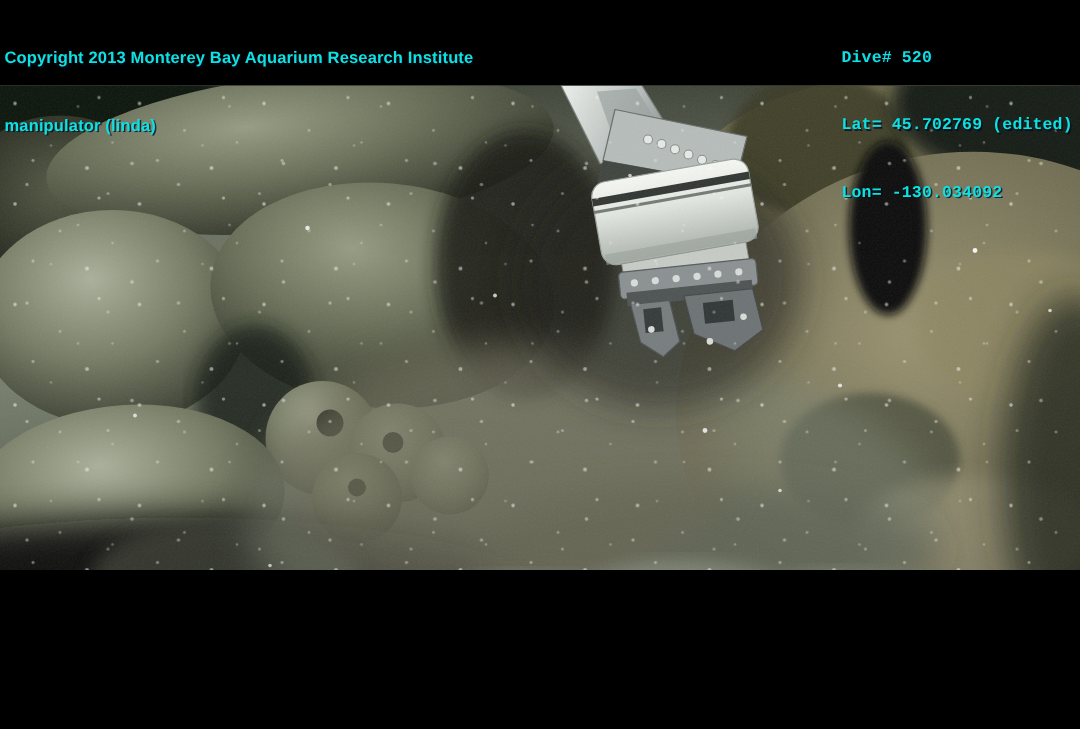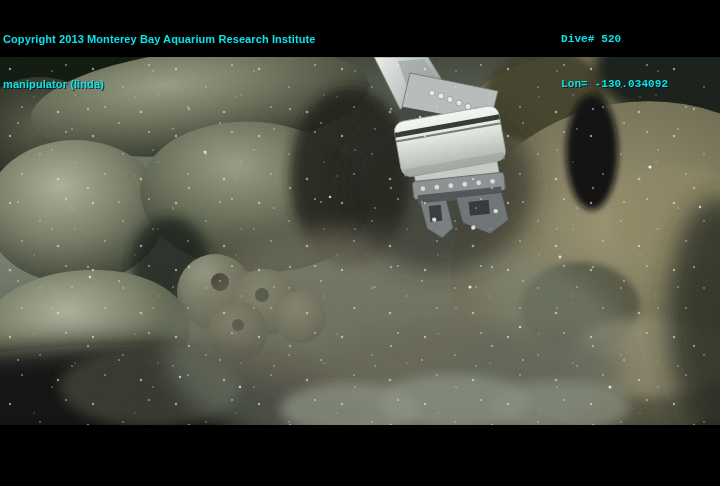--- a/index.html
+++ b/index.html
@@ -1,17 +1,17 @@
 <!DOCTYPE html>
 <html><head>
 <meta charset="utf-8">
 <style>
   html,body{margin:0;padding:0;background:#000;}
   .screen{
-    position:relative;width:720px;height:486px;overflow:hidden;background:#000;
+    position:relative;width:720px;height:380px;overflow:hidden;background:#000;
     font-family:"Liberation Sans",sans-serif;
   }
   .photo{position:absolute;left:0;top:57px;width:720px;height:368px;overflow:hidden;background:#5f6757;}
   .band{position:absolute;left:0;width:720px;background:#000;}
   .band.top{top:0;height:57px;}
   .band.bottom{top:425px;height:61px;}
   .txt{
     position:absolute;color:#0de2e2;font-size:11px;font-weight:bold;line-height:15px;
     letter-spacing:0.1px;text-shadow:1px 1px 0 rgba(0,10,30,0.75);white-space:pre;z-index:5;
   }
@@ -209,20 +209,21 @@
 
   <div class="band bottom"></div>
 
   <div class="txt tl">
     <div>Copyright 2013 Monterey Bay Aquarium Research Institute</div>
     <div>manipulator (linda)</div>
   </div>
 
   <div class="txt tr">
     <div>Dive# 520</div>
+    <div>Lat= 45.702769 (edited)</div>
     <div>Lon= -130.034092</div>
   </div>
 
   <div class="txt bl">
     <span class="bt-field"><span>Depth=</span><span class="val">1903.85 m</span></span><span class="bt-field"><span>Temp=</span><span class="val">2.025 C</span></span><span class="bt-field"><span>Sal=</span><span class="val">34.584 PSU</span></span><span class="bt-field"><span>Oxy=</span><span class="val">1.237 ml/l</span></span><span class="bt-field"><span>Xmiss=</span><span class="val">84.33%</span></span>
   </div>
 
 </div>
 
 </body></html>

